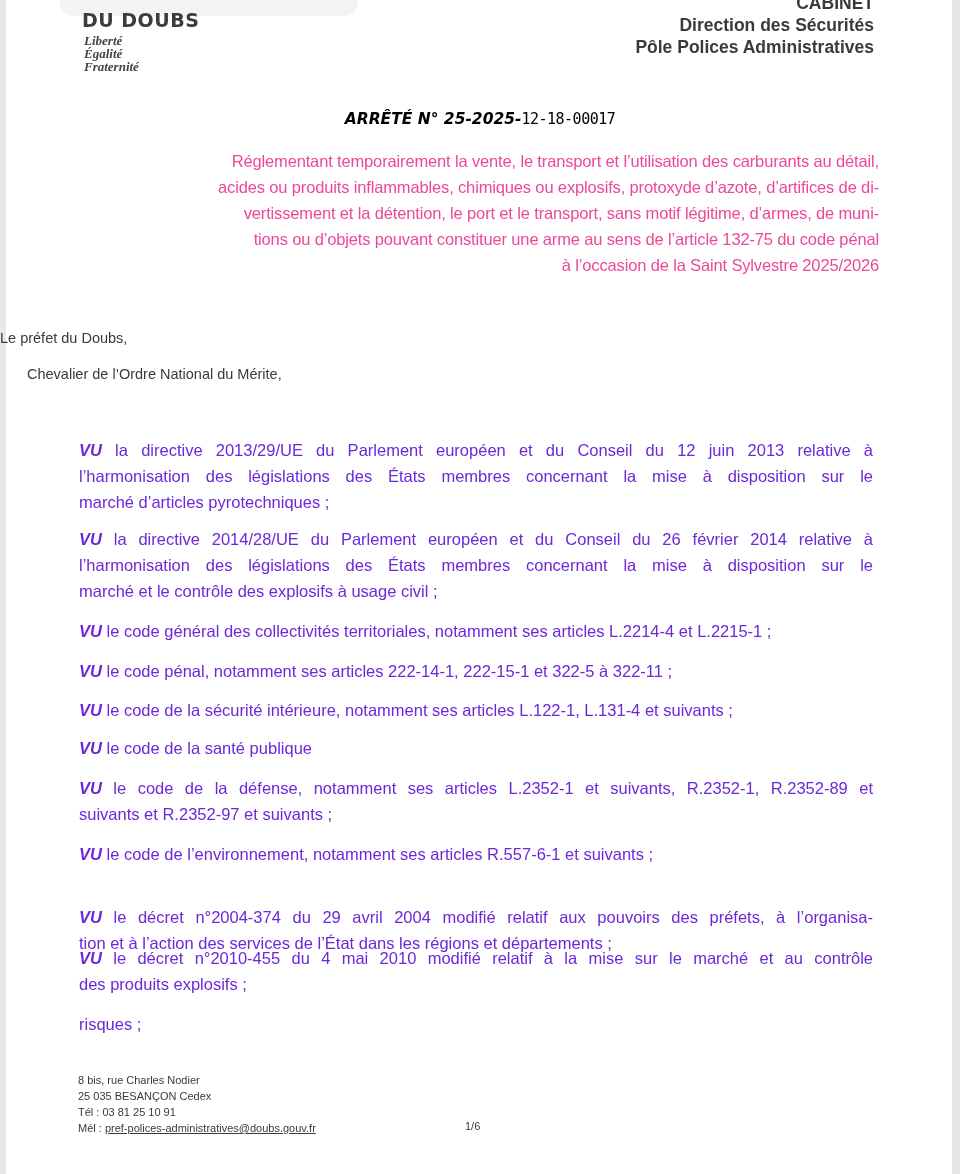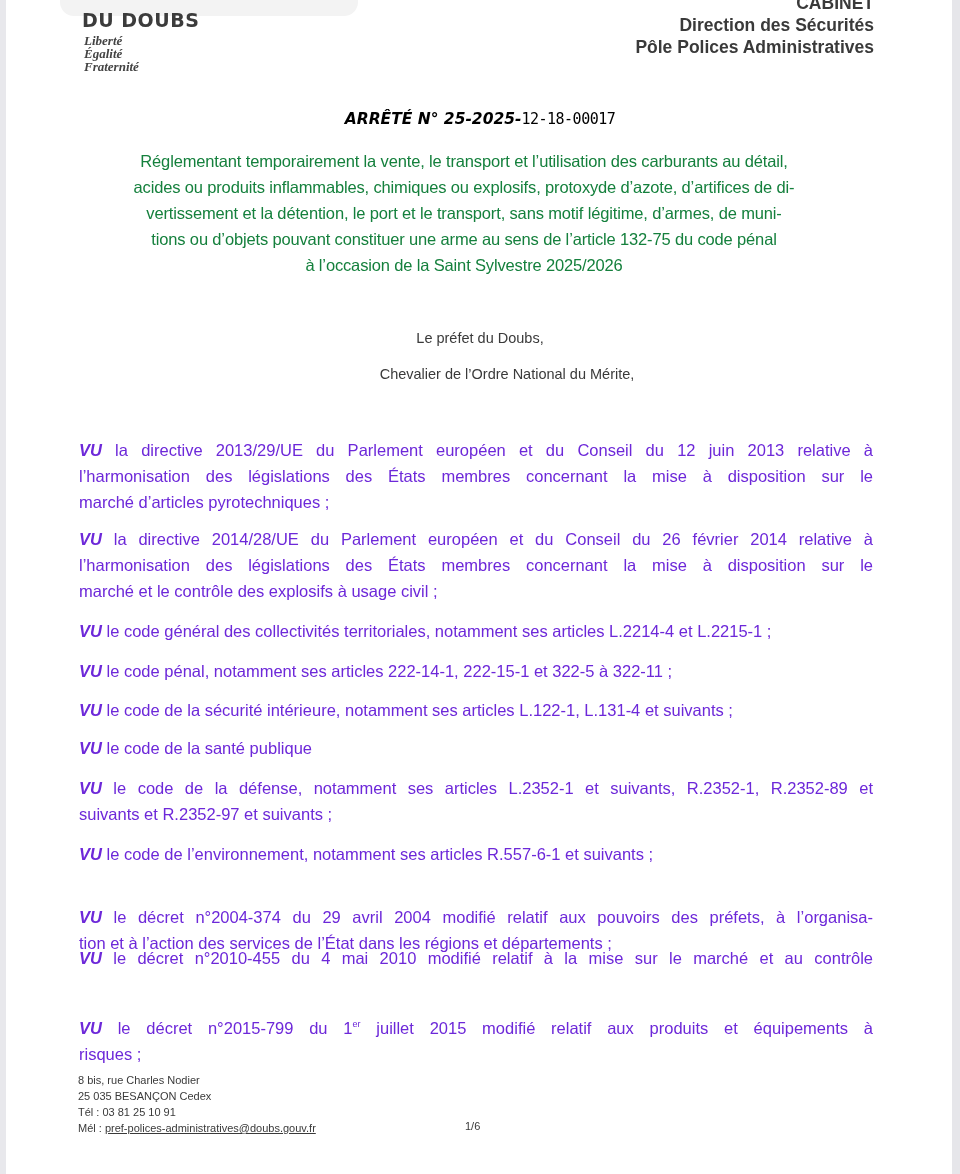--- a/index.html
+++ b/index.html
@@ -79,34 +79,34 @@
     }
     .arrete-title .handwritten {
       font-family: "DejaVu Sans Mono", monospace;
       font-weight: normal;
       font-style: normal;
       font-size: 15px;
       letter-spacing: -0.5px;
     }
     .subject {
       position: absolute;
-      left: 56px; width: 816px;
+      left: 63px; width: 816px;
       top: 148px;
-      text-align: center;
+      text-align: right;
       font-family: "Liberation Sans Narrow", "Liberation Sans", sans-serif;
       font-size: 16.5px;
       line-height: 26px;
-      color: #15803d;
+      color: #ec4899;
       letter-spacing: -0.15px;
     }
     .subject div { white-space: nowrap; }
     .prefet {
       position: absolute;
       left: 0; width: 960px;
-      text-align: center;
+      text-align: left;
       font-size: 14.5px;
       color: #3a3a3a;
     }
     .vu-block {
       position: absolute;
       left: 79px; width: 794px;
       font-size: 16.5px;
       line-height: 26px;
       color: #6d28d9;
     }
@@ -214,24 +214,24 @@
   <div class="line"><span class="vu">VU</span><span> le code de l’environnement, notamment ses articles R.557-6-1 et suivants ;</span></div>
 </div>
 
 <div class="vu-block" style="top:880px;margin-top:24px;">
   <div class="jline"><span class="vu">VU</span><span> le décret n°2004-374 du 29 avril 2004 modifié relatif aux pouvoirs des préfets, à l’organisa-</span></div>
   <div class="line">tion et à l’action des services de l’État dans les régions et départements ;</div>
 </div>
 
 <div class="vu-block" style="top:945px;">
   <div class="jline"><span class="vu">VU</span><span> le décret n°2010-455 du 4 mai 2010 modifié relatif à la mise sur le marché et au contrôle</span></div>
+  <div class="line">des produits explosifs ;</div>
 </div>
 
 <div class="vu-block" style="top:1011px;">
-  <div class="jline"><span class="vu">VU</span><span> le décret n°2015-799 du 1</span><sup>er</sup><span> juillet 2015 modifié relatif aux produits et équipements à</span></div>
   <div class="line">risques ;</div>
 </div>
 
 <div class="footer">
   <div>8 bis, rue Charles Nodier</div>
   <div>25 035 BESANÇON Cedex</div>
   <div>Tél : 03 81 25 10 91</div>
   <div><span>Mél : </span><a>pref-polices-administratives@doubs.gouv.fr</a></div>
 </div>
 <div class="page-num">1/6</div>

